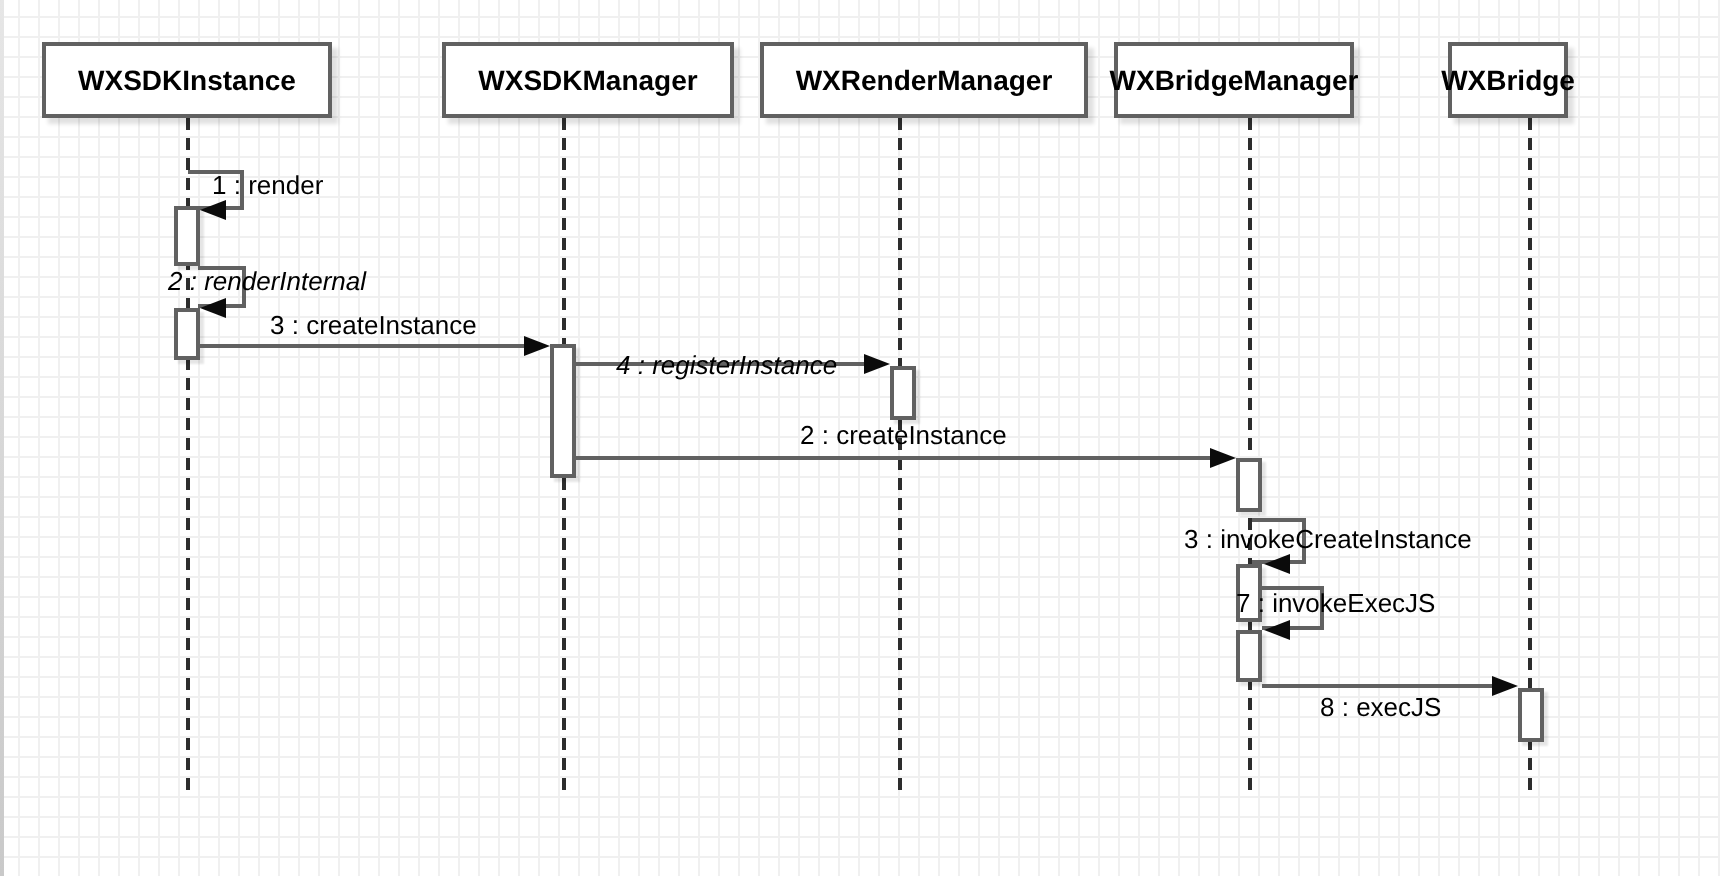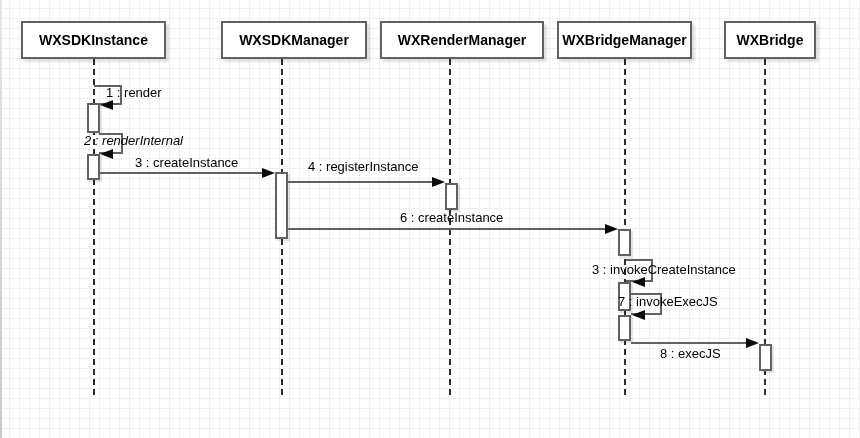--- a/index.html
+++ b/index.html
@@ -74,24 +74,24 @@
 
   <div class="participant" style="left:21px;top:21px;width:145px;justify-content:center;">
       <span>WXSDKInstance</span>
     </div>
   <div class="participant" style="left:221px;top:21px;width:146px;">
       <span>WXSDKManager</span>
     </div>
   <div class="participant" style="left:380px;top:21px;width:164px;">
       <span>WXRenderManager</span>
     </div>
-  <div class="participant" style="left:557px;top:21px;width:135px;">
+  <div class="participant" style="left:557px;top:21px;width:120px;">
       <span>WXBridgeManager</span>
     </div>
-  <div class="participant" style="left:724px;top:21px;width:92px;">
+  <div class="participant" style="left:724px;top:21px;width:60px;">
       <span>WXBridge</span>
     </div>
 
   <div class="activation" style="left:87px;top:103px;height:30px;"></div>
   <div class="activation" style="left:87px;top:154px;height:26px;"></div>
   <div class="activation" style="left:275px;top:172px;height:67px;"></div>
   <div class="activation" style="left:445px;top:183px;height:27px;"></div>
   <div class="activation" style="left:618px;top:229px;height:27px;"></div>
   <div class="activation" style="left:618px;top:282px;height:29px;"></div>
   <div class="activation" style="left:618px;top:315px;height:26px;"></div>
@@ -104,25 +104,25 @@
   <div class="self-loop" style="left:99px;top:133px;width:24px;height:21px;"></div>
   <div class="arrow-left" style="left:100px;top:149px;"></div>
   <div class="msg-label" style="left:84px;top:134px;font-style:italic;">2 : renderInternal</div>
 
   <div class="msg-line" style="left:99px;top:172px;width:163px;"></div>
   <div class="arrow-right" style="left:262px;top:168px;"></div>
   <div class="msg-label" style="left:135px;top:156px;">3 : createInstance</div>
 
   <div class="msg-line" style="left:287px;top:181px;width:145px;"></div>
   <div class="arrow-right" style="left:432px;top:177px;"></div>
-  <div class="msg-label" style="left:308px;top:160px;">4 : registerInstance</div>
+  <div class="msg-label" style="left:308px;top:176px;font-style:italic;">4 : registerInstance</div>
 
   <div class="msg-line" style="left:287px;top:228px;width:318px;"></div>
   <div class="arrow-right" style="left:605px;top:224px;"></div>
-  <div class="msg-label" style="left:400px;top:211px;">6 : createInstance</div>
+  <div class="msg-label" style="left:400px;top:211px;">2 : createInstance</div>
 
   <div class="self-loop" style="left:626px;top:259px;width:27px;height:23px;"></div>
   <div class="arrow-left" style="left:632px;top:277px;"></div>
   <div class="msg-label" style="left:592px;top:263px;">3 : invokeCreateInstance</div>
 
   <div class="self-loop" style="left:631px;top:293px;width:31px;height:22px;"></div>
   <div class="arrow-left" style="left:632px;top:310px;"></div>
   <div class="msg-label" style="left:618px;top:295px;">7 : invokeExecJS</div>
 
   <div class="msg-line" style="left:631px;top:342px;width:115px;"></div>

